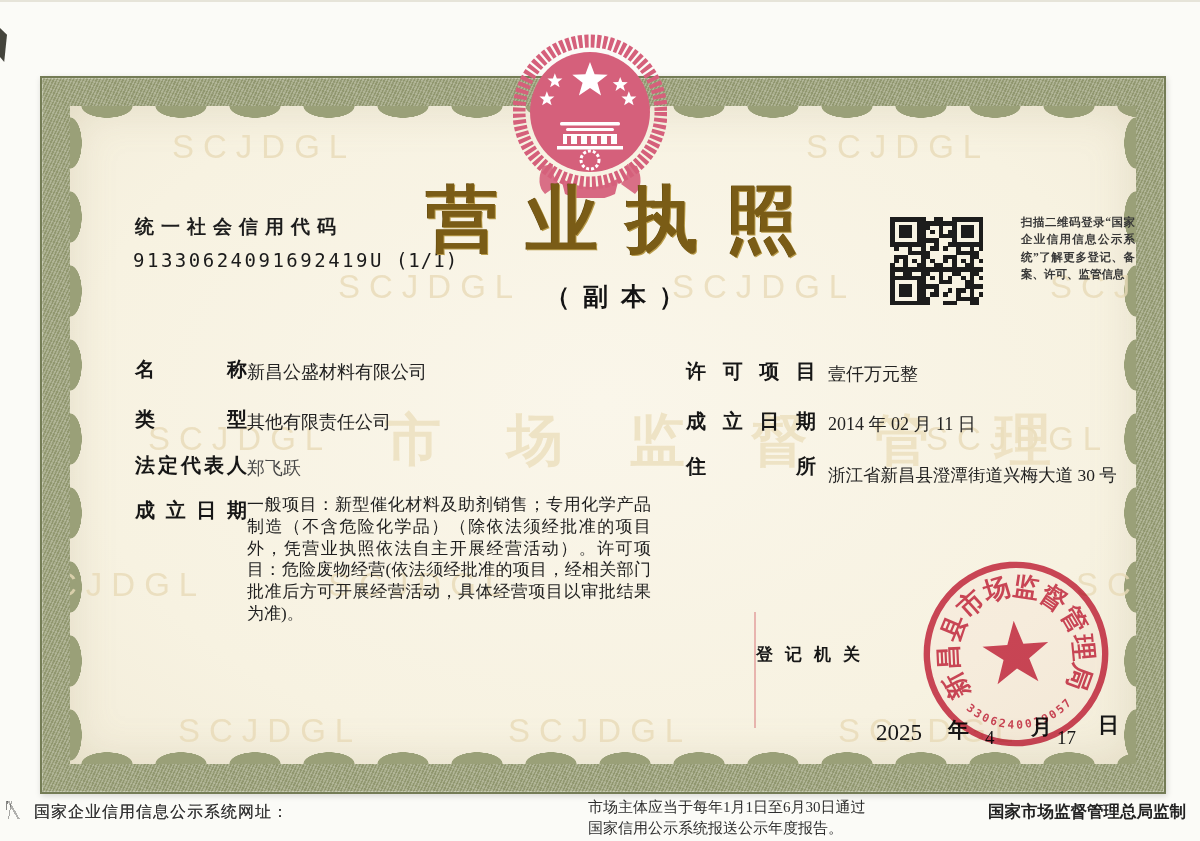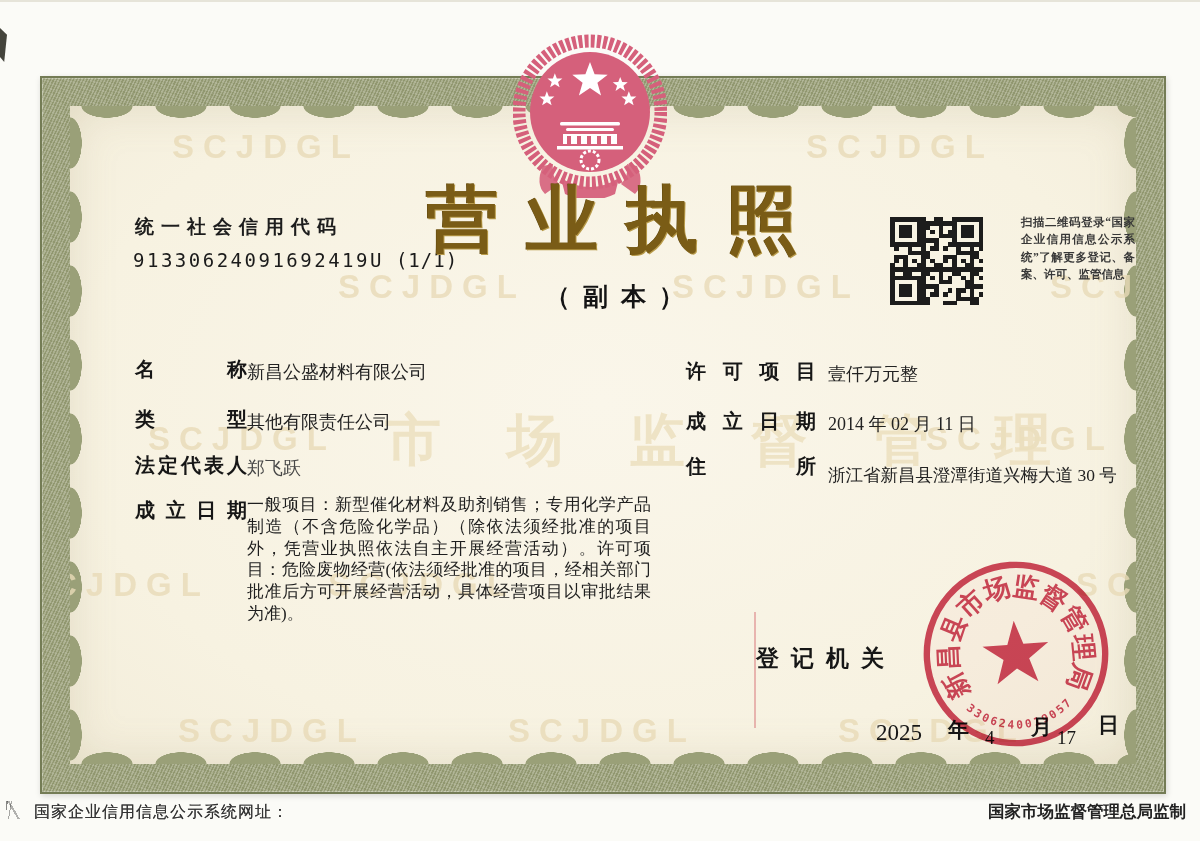--- a/index.html
+++ b/index.html
@@ -39,21 +39,21 @@
   .sc-left{top:28px;bottom:28px;left:28px;width:17px;background-repeat:repeat-y;
     background-image:radial-gradient(ellipse 17px 37px at 0 50%,#9aa078 68%,rgba(0,0,0,0) 70%);
     background-size:17px 74px;}
   .sc-right{top:28px;bottom:28px;right:28px;width:17px;background-repeat:repeat-y;
     background-image:radial-gradient(ellipse 17px 37px at 100% 50%,#9aa078 68%,rgba(0,0,0,0) 70%);
     background-size:17px 74px;}
 
   
   .wm-layer{position:absolute;left:70px;top:106px;width:1062px;height:654px;overflow:hidden;pointer-events:none;}
   .wm{position:absolute;font-family:"Liberation Sans","DejaVu Sans",sans-serif;
-      font-weight:700;font-size:33px;letter-spacing:9px;color:#e9dbb8;opacity:.8;text-align:center;}
+      font-weight:400;font-size:33px;letter-spacing:9px;color:#e9dbb8;opacity:.8;text-align:center;}
   .wm-banner{
     position:absolute;left:385px;top:403px;width:790px;
     font-size:56px;font-weight:700;letter-spacing:66px;color:#ecdfbd;opacity:.8;
     font-family:"Liberation Serif","DejaVu Serif",serif;pointer-events:none;
   }
 
   
   .credit-label{left:135px;top:214px;font-size:19px;letter-spacing:7px;color:#1d1d1d;font-weight:600;}
   .credit-code{left:133px;top:249px;font-family:"DejaVu Sans Mono","Liberation Mono",monospace;
     font-size:19px;letter-spacing:2.5px;color:#1b1b1b;}
@@ -72,21 +72,21 @@
   
   .flabel{font-size:20px;color:#161616;font-weight:600;
     display:inline-block;text-align:justify;text-align-last:justify;}
   .flabel.w112{width:112px;}
   .flabel.w130{width:130px;}
   .fvalue{font-size:18px;color:#222;}
   .scope-text{font-size:17px;line-height:21.8px;color:#1e1e1e;text-align:justify;}
   .legal-val{color:#474747;filter:blur(.3px);}
 
   
-  .registrar{left:756px;top:643px;font-size:23px;letter-spacing:12px;color:#161616;font-weight:600;}
+  .registrar{left:756px;top:643px;font-size:17px;letter-spacing:12px;color:#161616;font-weight:600;}
   .date-part{position:absolute;color:#161616;}
   .crease{left:754px;top:612px;width:2px;height:116px;background:rgba(205,80,90,.38);}
   .seal-wrap{left:918px;top:556px;width:196px;height:196px;transform:rotate(-4deg);
     opacity:.93;mix-blend-mode:multiply;}
 
   
   .footer-left{left:34px;top:802px;font-size:16px;color:#333;letter-spacing:1px;
     text-shadow:0 0 .6px #555;}
   .footer-mid{left:588px;top:797px;width:310px;font-size:15px;line-height:20.5px;color:#2e2e2e;}
   .footer-right{left:988px;top:801px;font-size:16.5px;color:#222;font-weight:600;}
@@ -483,14 +483,16 @@
     </text>
     <text font-size="11.5" font-weight="600" fill="#cc3a53" letter-spacing="2.5" font-family="DejaVu Sans Mono, monospace">
       <textPath href="#sealBotArc" startOffset="50%" text-anchor="middle">3306240019057</textPath>
     </text>
   </svg>
 </div>
 
 <div class="abs smudge"></div>
 <div class="abs footer-left">国家企业信用信息公示系统网址：</div>
 <div class="abs footer-mid">
+  <div>市场主体应当于每年1月1日至6月30日通过</div>
+  <div>国家信用公示系统报送公示年度报告。</div>
 </div>
 <div class="abs footer-right">国家市场监督管理总局监制</div>
 
 </body></html>

